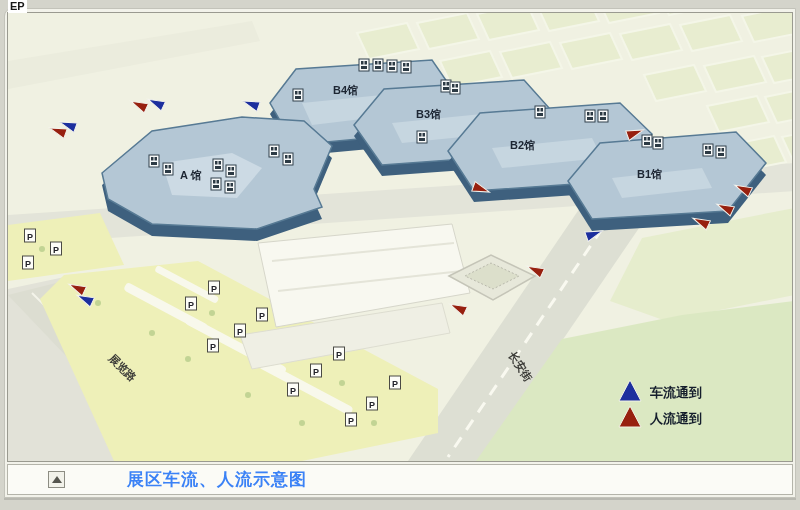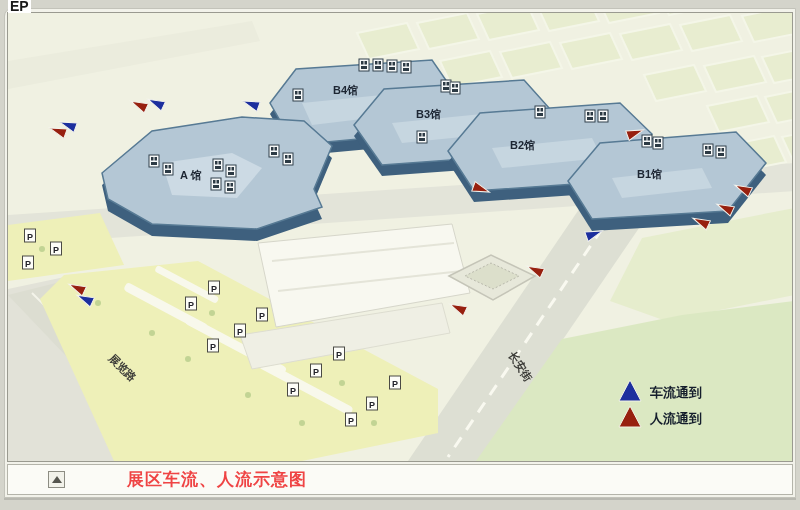--- a/index.html
+++ b/index.html
@@ -1,31 +1,31 @@
 <!DOCTYPE html>
 <html><head>
 <meta charset="utf-8">
 <style>
   html,body{margin:0;padding:0;}
   body{width:800px;height:510px;background:#d4d4cb;font-family:"Liberation Sans","DejaVu Sans",sans-serif;}
   .stage{position:relative;width:800px;height:510px;overflow:hidden;}
   .card{position:absolute;left:4px;top:8px;width:790px;height:488px;background:#f2f2ea;
         border:1px solid #c3c3ba;border-radius:8px 0 0 0;box-shadow:0 2px 0 #b8b8b0;}
-  .corner-label{position:absolute;left:8px;top:0px;z-index:5;font-size:14px;font-weight:bold;
+  .corner-label{position:absolute;left:8px;top:0px;z-index:5;font-size:11px;font-weight:bold;
         color:#1a1a1a;background:#ffffff;padding:0 2px;line-height:13px;}
   .map-panel{position:absolute;left:2px;top:3px;width:784px;height:448px;border:1px solid #9a9a90;
         background:#f0f1e2;overflow:hidden;}
   .map-panel svg{display:block;}
   .caption-bar{position:absolute;left:2px;top:455px;width:784px;height:29px;background:#fbfbf6;
         border:1px solid #b4b4aa;display:flex;align-items:center;}
   .toggle-box{width:15px;height:15px;margin-left:40px;border:1px solid #8d8d83;background:#f2f2ea;
         display:flex;align-items:center;justify-content:center;}
   .toggle-tri{width:0;height:0;border-left:5px solid transparent;border-right:5px solid transparent;
         border-bottom:7px solid #55554e;}
-  .caption-text{margin-left:62px;font-size:17px;font-weight:bold;color:#ef4444;letter-spacing:1px;}
+  .caption-text{margin-left:62px;font-size:17px;font-weight:bold;color:#3b82f6;letter-spacing:1px;}
 </style>
 </head>
 <body>
 
 <div class="stage">
   <div class="corner-label">EP</div>
   <div class="card">
 
     <div class="map-panel">
       <svg id="map-svg" width="784" height="448" viewBox="6 10 784 448" xmlns="http://www.w3.org/2000/svg">

